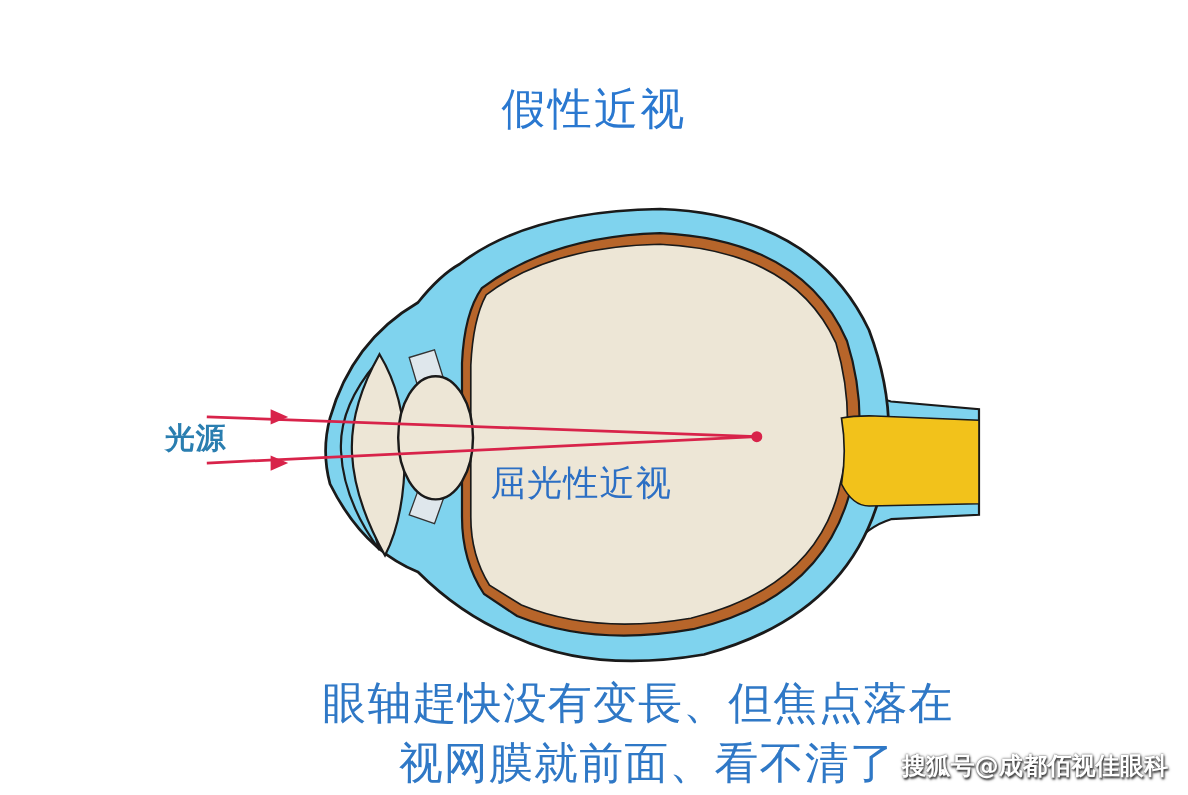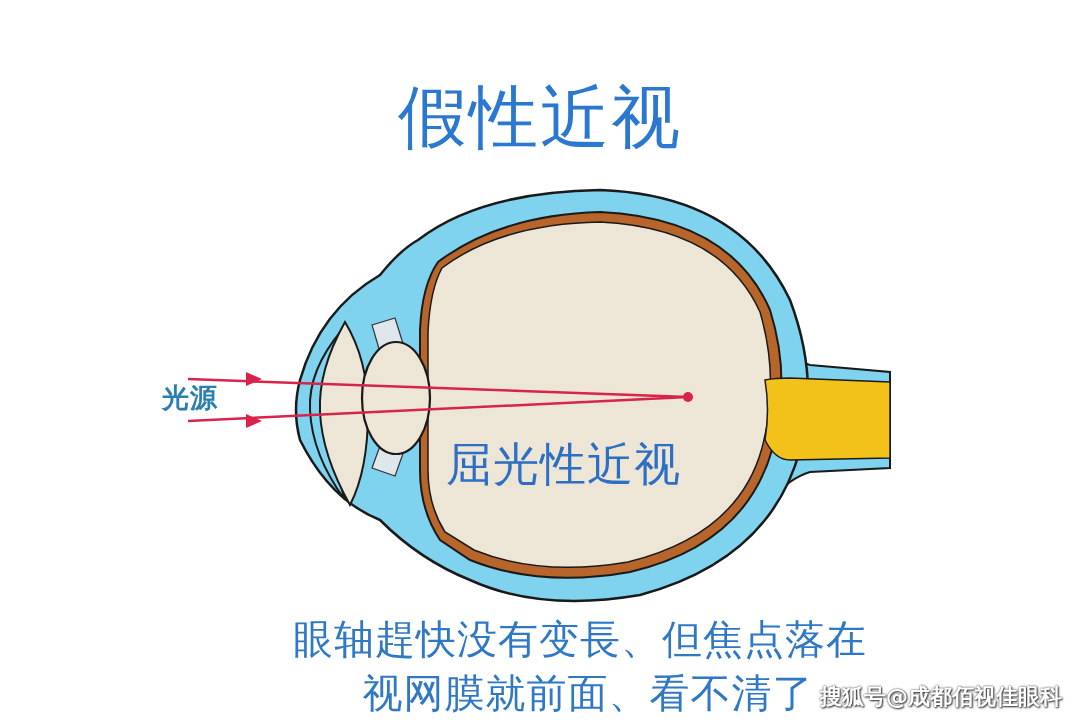--- a/index.html
+++ b/index.html
@@ -1,24 +1,24 @@
 <!DOCTYPE html>
 <html><head>
 <meta charset="utf-8">
 <style>
   html, body { margin: 0; padding: 0; background: #ffffff; }
   body { width: 1080px; height: 723px; position: relative; overflow: hidden;
          font-family: "DejaVu Sans", sans-serif; }
   .title { position: absolute; left: 0; width: 1080px; top: 72px; text-align: center;
-           font-size: 69px; color: #2a78d0; letter-spacing: 2px; }
+           font-size: 40px; color: #2a78d0; letter-spacing: 2px; }
   .diagram { position: absolute; left: 0; top: 0; }
   .label-light { position: absolute; left: 150px; top: 380px; font-size: 27px; font-weight: bold;
-                 color: #2a7eb0; letter-spacing: 1px; margin-left: 12px; }
-  .label-center { position: absolute; left: 446px; top: 418px; font-size: 46px; color: #2c6fc4;
-                  letter-spacing: 1px; margin-top: 16px; }
+                 color: #2a7eb0; letter-spacing: 1px; }
+  .label-center { position: absolute; left: 446px; top: 418px; font-size: 32px; color: #2c6fc4;
+                  letter-spacing: 1px; }
   .caption { position: absolute; left: 0; width: 1080px; text-align: center; color: #2f78c6;
              font-size: 40px; letter-spacing: 1px; }
   .cap1 { top: 612px; left: 40px; }
   .cap2 { top: 666px; left: 0; margin-left: 48px; }
   .watermark { position: absolute; right: 18px; top: 682px; font-size: 22px; color: #ffffff;
                font-weight: bold; text-shadow: 0 0 2px #333, 1px 1px 2px #333; letter-spacing: 0px; margin-left: 48px; }
 </style>
 </head>
 <body>
 

